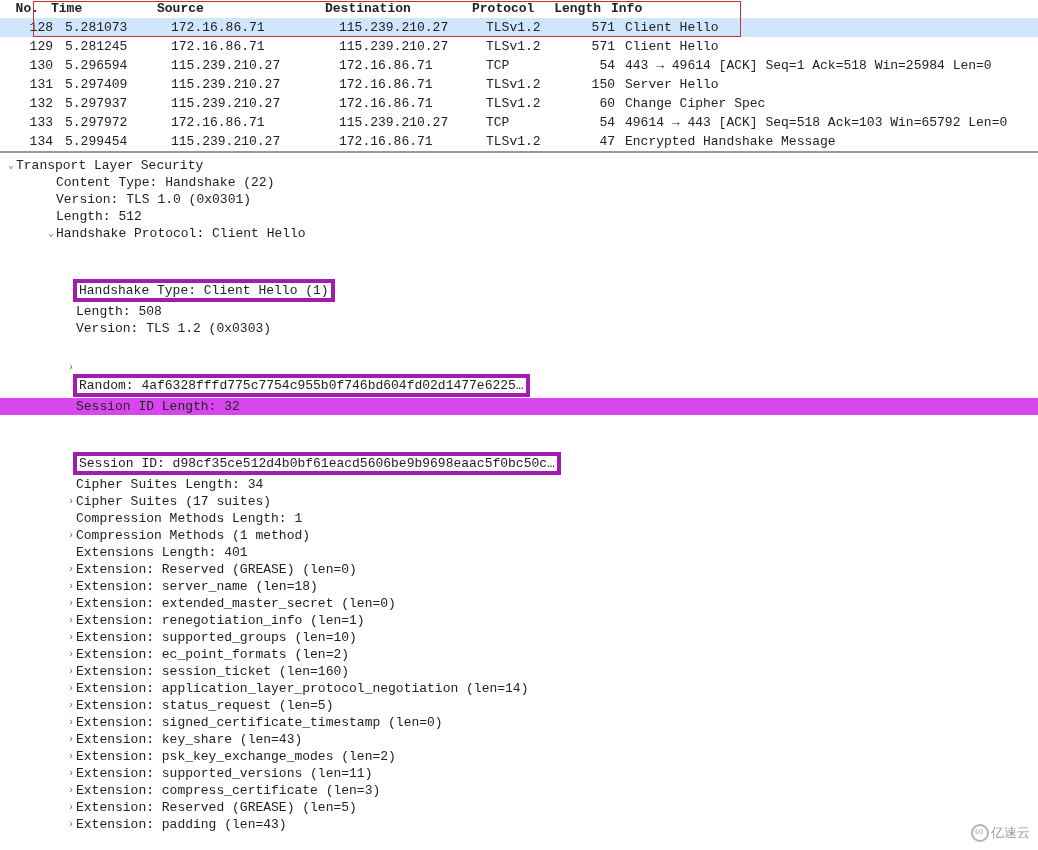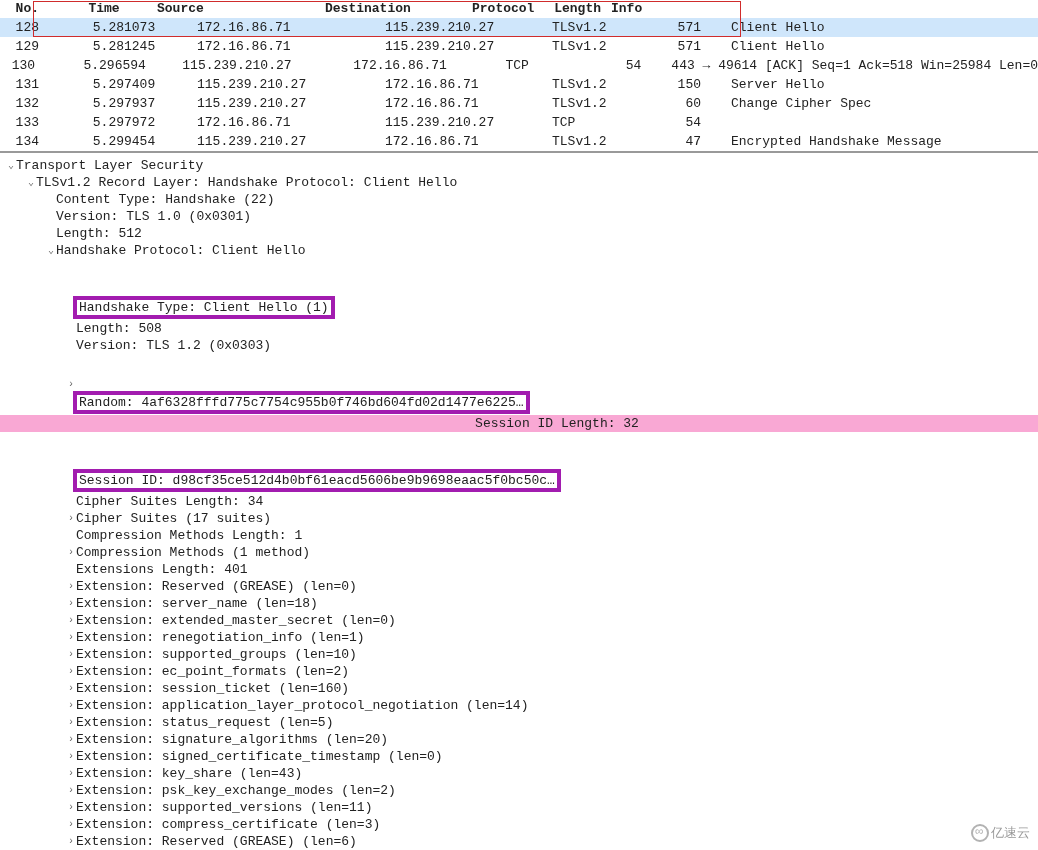--- a/index.html
+++ b/index.html
@@ -1,31 +1,31 @@
 <!DOCTYPE html>
 <html><head>
   <meta charset="utf-8">
   <style>
     * { margin:0; padding:0; box-sizing:border-box; }
     body { font-family:"Consolas","Courier New",monospace; font-size:13px; color:#222; background:#fff; width:1038px; }
     .pkt-list { border-bottom:2px solid #999; }
     .pkt-header { display:flex; font-weight:bold; padding:1px 12px 2px 0; }
-    .pkt-row { display:flex; padding:2px 0; white-space:nowrap;gap:20px; }
+    .pkt-row { display:flex; padding:2px 14px; white-space:nowrap; }
     .pkt-row.sel { background:#cfe6fb; }
     .col-no { width:45px; text-align:right; padding-right:6px; }
-    .col-time { width:112px; text-align:center; padding-left:6px; }
+    .col-time { width:112px; text-align:left; padding-left:6px; }
     .col-src { width:168px; text-align:left; }
     .col-dst { width:147px; text-align:left; }
     .col-proto { width:80px; text-align:left; }
     .col-len { width:55px; text-align:right; padding-right:6px;}
     .col-info { flex:1; text-align:left; padding-left:4px;}
     .redbox-header { position:absolute; top:1px; left:33px; width:708px; height:36px; border:1px solid #d02c2c; pointer-events:none; }
     .details { padding:4px 0 0 0; font-family:"Consolas","Courier New",monospace; }
     .tree-row { display:flex; align-items:center; padding:1px 0; white-space:nowrap; }
-    .tree-row.hov { background:#f9a8d4;justify-content:center;}
+    .tree-row.hov { background:#d946ef;}
     .caret { width:10px; display:inline-block; text-align:center; color:#666; font-size:10px; user-select:none; line-height:1;}
     .caret.open::before { content:"⌄"; }
     .caret.closed::before { content:"›"; }
     .caret.none::before { content:""; }
     .ind { display:inline-block; }
     .rb { border:4px solid #a21caf; padding:0 2px; margin-left:-3px; margin-right:-3px;margin-top:36px; }
     .logo-wrap { position:fixed; right:8px; bottom:8px; display:flex; align-items:flex-end; opacity:0.75; font-family:sans-serif; color:#777;}
     .logo-circ { width:18px;height:18px;border:2px solid #999;border-radius:50%; margin-right:2px; position:relative;}
     .logo-circ::after{content:"∞";position:absolute;left:2px;top:-2px;font-size:12px;color:#999;}
   </style>
@@ -89,20 +89,21 @@
           <div class="col-len">60</div>
           <div class="col-info">Change Cipher Spec</div>
         </div>
         <div class="pkt-row">
           <div class="col-no">133</div>
           <div class="col-time">5.297972</div>
           <div class="col-src">172.16.86.71</div>
           <div class="col-dst">115.239.210.27</div>
           <div class="col-proto">TCP</div>
           <div class="col-len">54</div>
+          <div class="col-info">49614 → 443 [ACK] Seq=518 Ack=103 Win=65792 Len=0</div>
         </div>
         <div class="pkt-row">
           <div class="col-no">134</div>
           <div class="col-time">5.299454</div>
           <div class="col-src">115.239.210.27</div>
           <div class="col-dst">172.16.86.71</div>
           <div class="col-proto">TLSv1.2</div>
           <div class="col-len">47</div>
           <div class="col-info">Encrypted Handshake Message</div>
         </div>
@@ -112,26 +113,20 @@
 </div>
 
 <div class="details" id="tree">
     <div class="tree-row">
       <span class="ind" style="width: 6px;"></span>
       <span class="caret open"></span>
       <span> </span>
       <span>Transport Layer Security</span>
     </div>
     <div class="tree-row">
-      <span class="ind" style="width: 26px;"></span>
-      <span class="caret open"></span>
-      <span> </span>
-      <span>TLSv1.2 Record Layer: Handshake Protocol: Client Hello</span>
-    </div>
-    <div class="tree-row">
       <span class="ind" style="width: 46px;"></span>
       <span class="caret none"></span>
       <span> </span>
       <span>Content Type: Handshake (22)</span>
     </div>
     <div class="tree-row">
       <span class="ind" style="width: 46px;"></span>
       <span class="caret none"></span>
       <span> </span>
       <span>Version: TLS 1.0 (0x0301)</span>
@@ -265,26 +260,20 @@
     <div class="tree-row">
       <span class="ind" style="width: 66px;"></span>
       <span class="caret closed"></span>
       <span> </span>
       <span>Extension: status_request (len=5)</span>
     </div>
     <div class="tree-row">
       <span class="ind" style="width: 66px;"></span>
       <span class="caret closed"></span>
       <span> </span>
-      <span>Extension: signature_algorithms (len=20)</span>
-    </div>
-    <div class="tree-row">
-      <span class="ind" style="width: 66px;"></span>
-      <span class="caret closed"></span>
-      <span> </span>
       <span>Extension: signed_certificate_timestamp (len=0)</span>
     </div>
     <div class="tree-row">
       <span class="ind" style="width: 66px;"></span>
       <span class="caret closed"></span>
       <span> </span>
       <span>Extension: key_share (len=43)</span>
     </div>
     <div class="tree-row">
       <span class="ind" style="width: 66px;"></span>
@@ -301,21 +290,21 @@
     <div class="tree-row">
       <span class="ind" style="width: 66px;"></span>
       <span class="caret closed"></span>
       <span> </span>
       <span>Extension: compress_certificate (len=3)</span>
     </div>
     <div class="tree-row">
       <span class="ind" style="width: 66px;"></span>
       <span class="caret closed"></span>
       <span> </span>
-      <span>Extension: Reserved (GREASE) (len=6)</span>
+      <span>Extension: Reserved (GREASE) (len=5)</span>
     </div>
     <div class="tree-row">
       <span class="ind" style="width: 66px;"></span>
       <span class="caret closed"></span>
       <span> </span>
       <span>Extension: padding (len=43)</span>
     </div>
   </div>
 
 <div class="logo-wrap">

